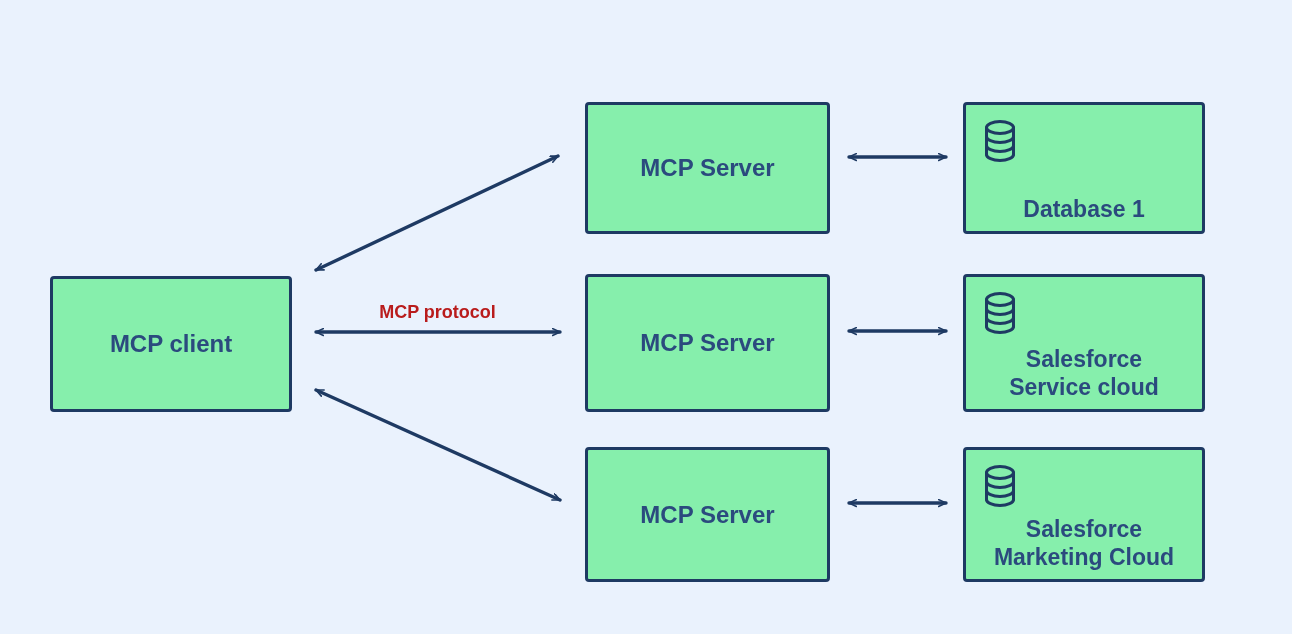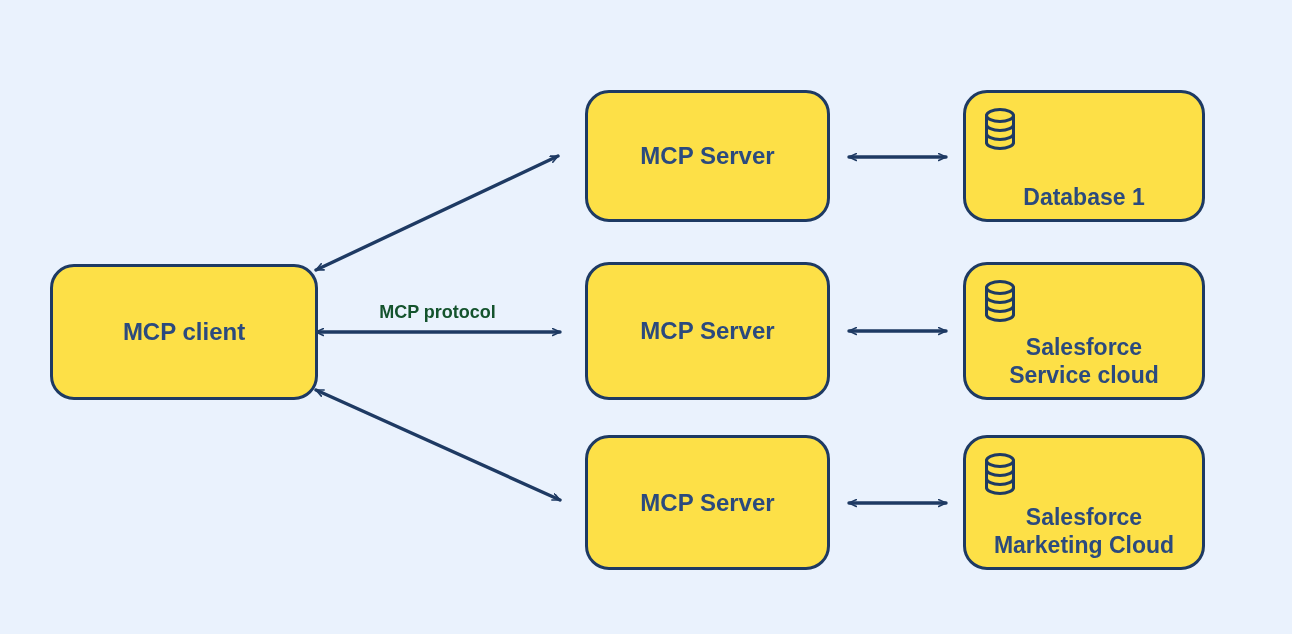--- a/index.html
+++ b/index.html
@@ -17,40 +17,41 @@
   #diagram {
     position: relative;
     width: 1292px;
     height: 634px;
   }
 
   
   .node {
     position: absolute;
     box-sizing: border-box;
-    background: #fde047;
+    background: #86efac;
     border: 3px solid #1e3a63;
-    border-radius: 24px;
+    border-radius: 4px;
     display: flex;
     align-items: center;
     justify-content: center;
+    margin-top: 12px;
   }
   .node-label {
     color: #2b4a7e;
     font-weight: bold;
     text-align: center;
     line-height: 1.22;
     white-space: pre-line;
   }
 
   
   #client-box {
     left: 50px;
     top: 264px;
-    width: 268px;
+    width: 242px;
     height: 136px;
   }
   #client-box .node-label { font-size: 24px; }
 
   
   .server-box {
     left: 585px;
     width: 245px;
   }
   .server-box .node-label { font-size: 24px; }
@@ -85,21 +86,21 @@
     left: 0;
     top: 0;
     width: 1292px;
     height: 634px;
     pointer-events: none;
   }
 
   
   .edge-label {
     position: absolute;
-    color: #14532d;
+    color: #b91c1c;
     font-weight: bold;
     font-size: 18px;
     text-align: center;
     white-space: nowrap;
   }
   #mcp-protocol-label {
     left: 310px;
     top: 302px;
     width: 255px;
   }

